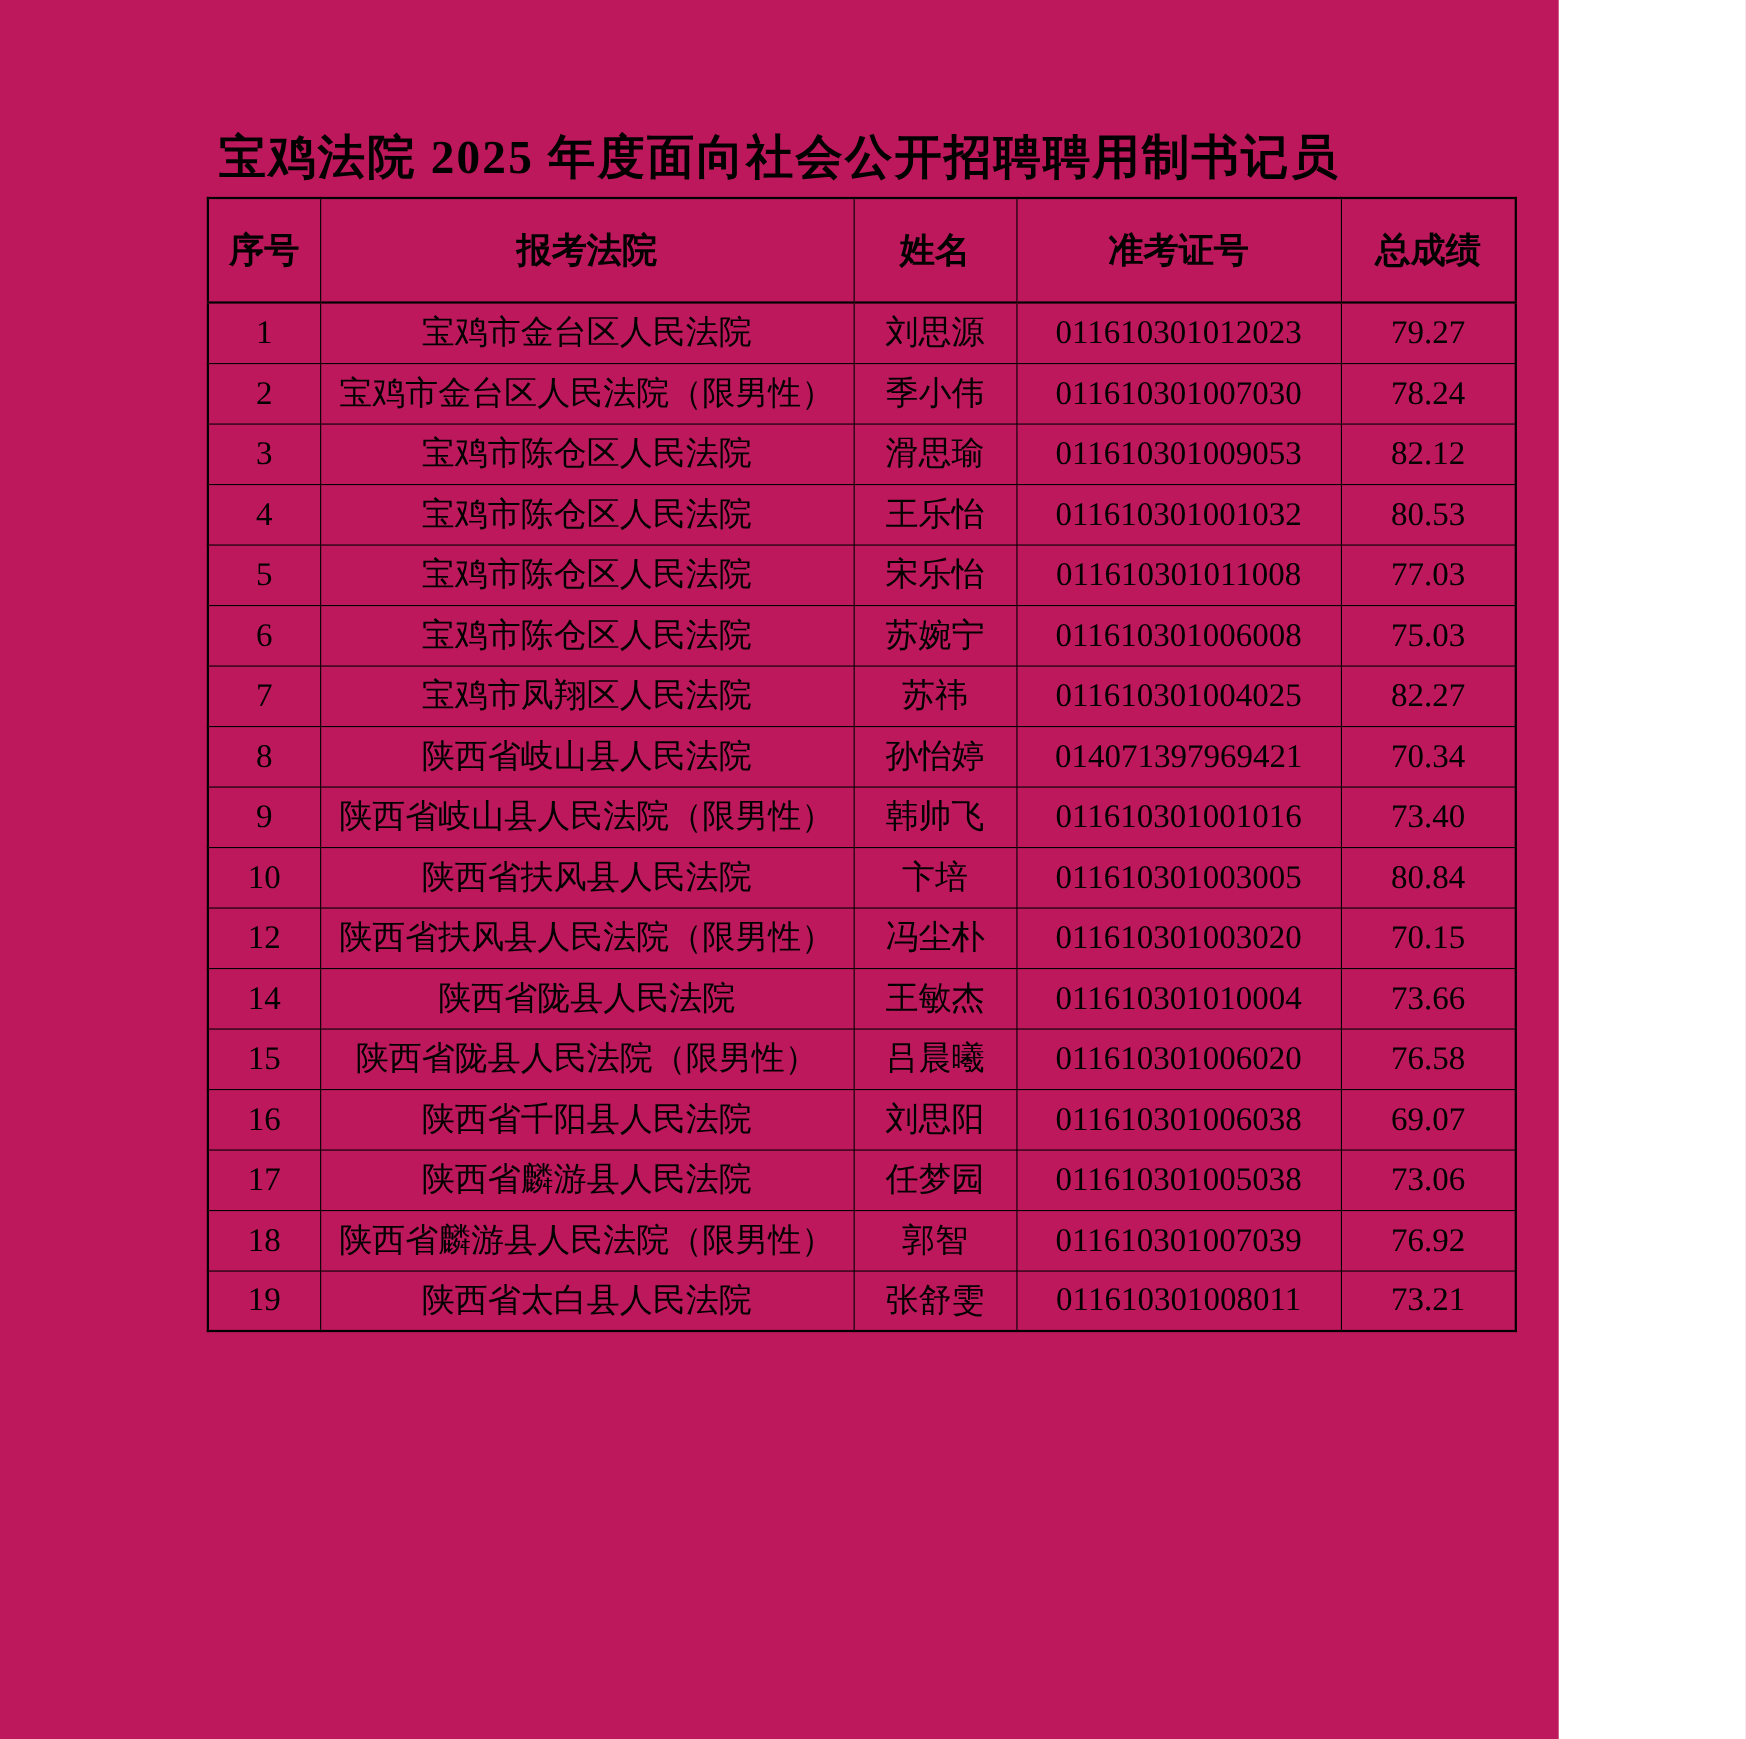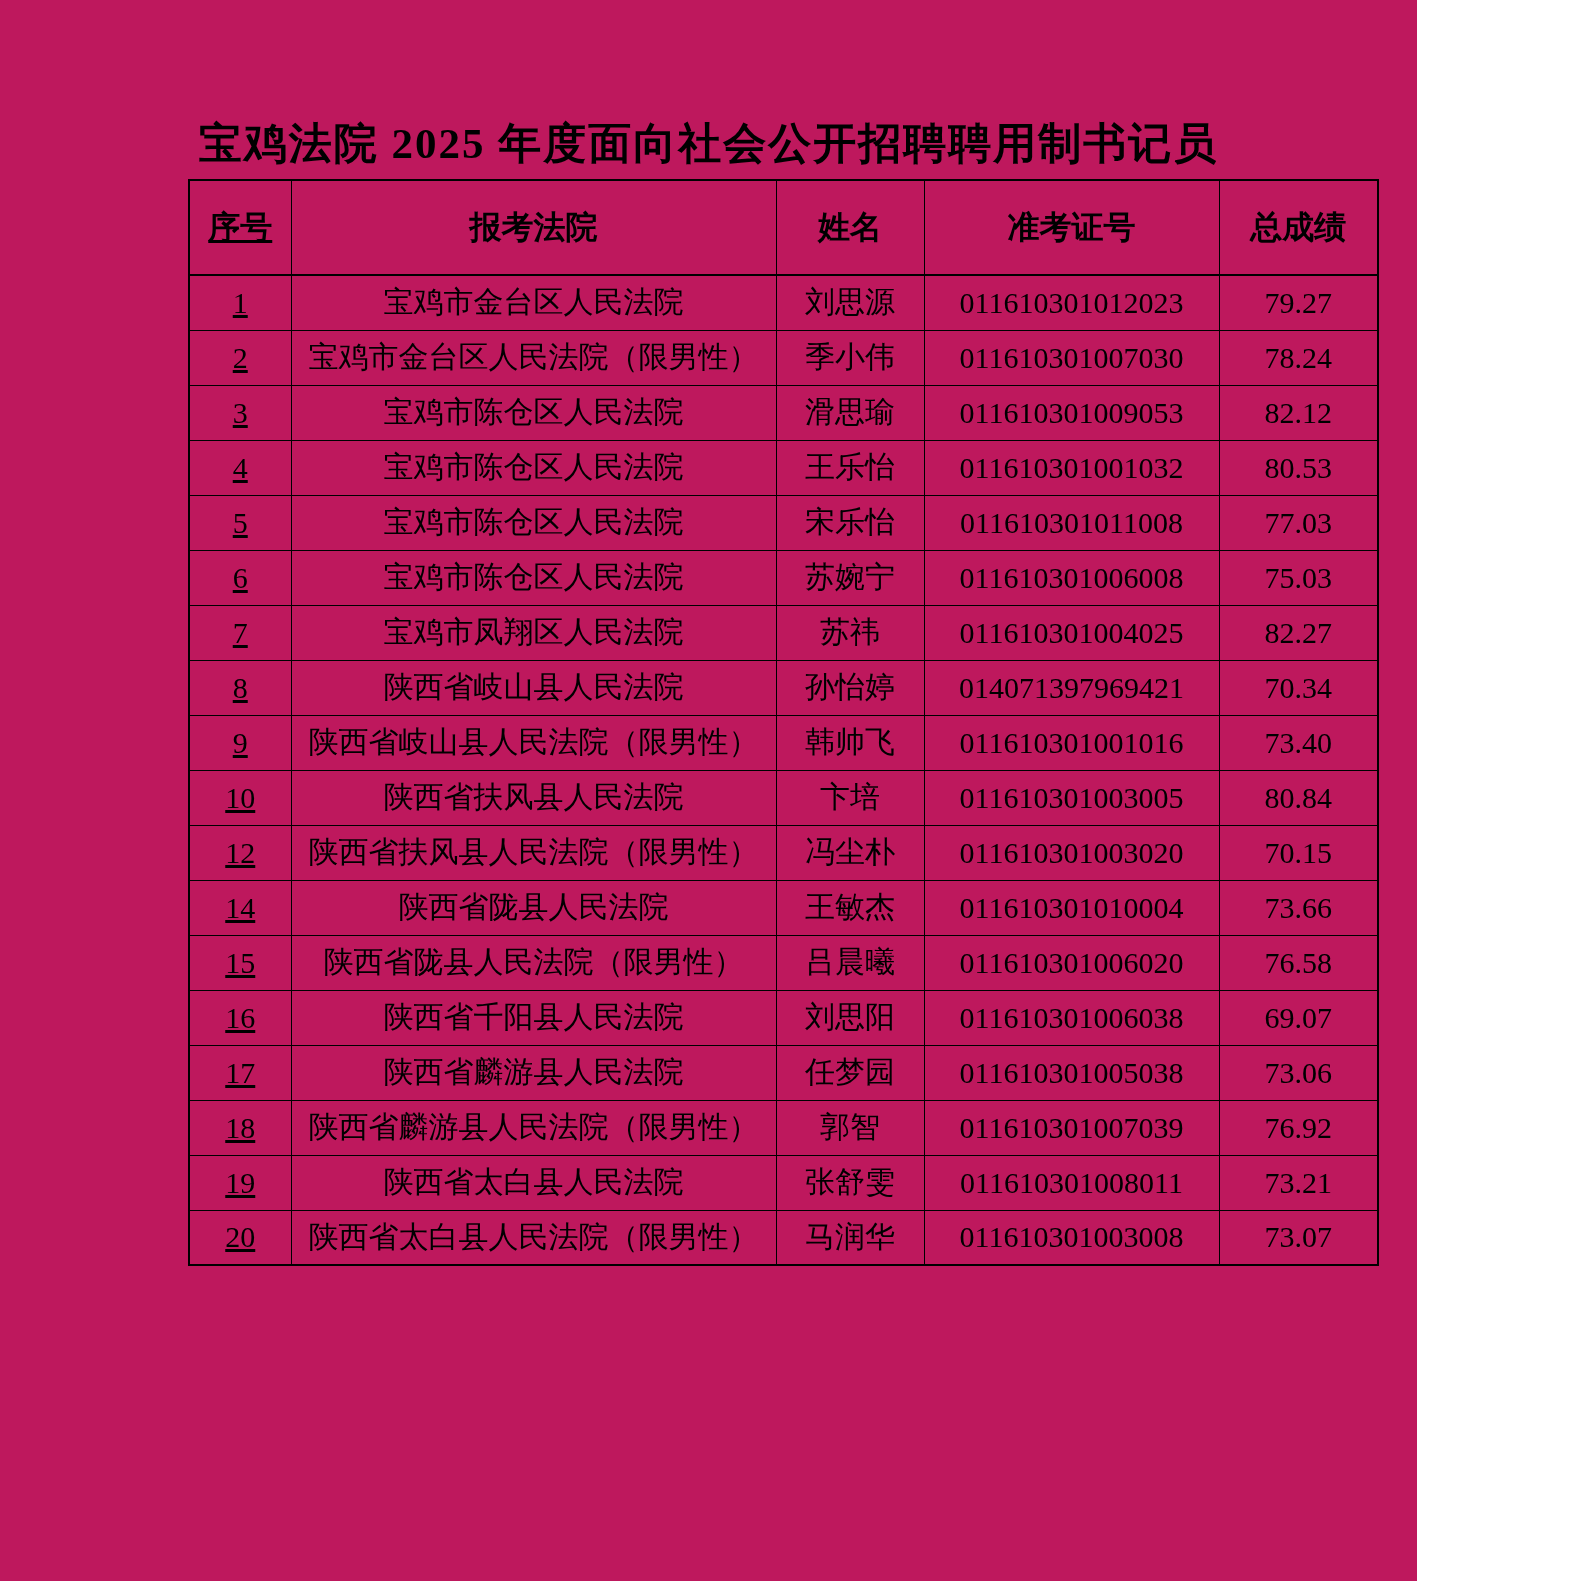--- a/index.html
+++ b/index.html
@@ -60,21 +60,21 @@
     font-weight: 700;
     border-bottom: 2px solid #000000;
   }
   table.roster tbody tr {
     height: 55px;
   }
   table.roster tbody td {
     font-size: 30px;
     font-weight: 400;
   }
-  .col-index { width: 102px; text-decoration: underline; }
+  .col-index { width: 102px; }
   .col-court { width: 485px; }
   .col-name  { width: 148px; }
   .col-exam  { width: 295px; }
   .col-score { width: 159px; border-radius: 21px; }
 </style>
 </head>
 <body>
 
 <div class="page">
 
@@ -211,23 +211,16 @@
           <td class="col-exam">011610301007039</td>
           <td class="col-score">76.92</td>
         </tr>
         <tr>
           <td class="col-index">19</td>
           <td class="col-court">陕西省太白县人民法院</td>
           <td class="col-name">张舒雯</td>
           <td class="col-exam">011610301008011</td>
           <td class="col-score">73.21</td>
         </tr>
-        <tr>
-          <td class="col-index">20</td>
-          <td class="col-court">陕西省太白县人民法院（限男性）</td>
-          <td class="col-name">马润华</td>
-          <td class="col-exam">011610301003008</td>
-          <td class="col-score">73.07</td>
-        </tr>
       </tbody>
   </table>
 
 </div>
 
 </body></html>

